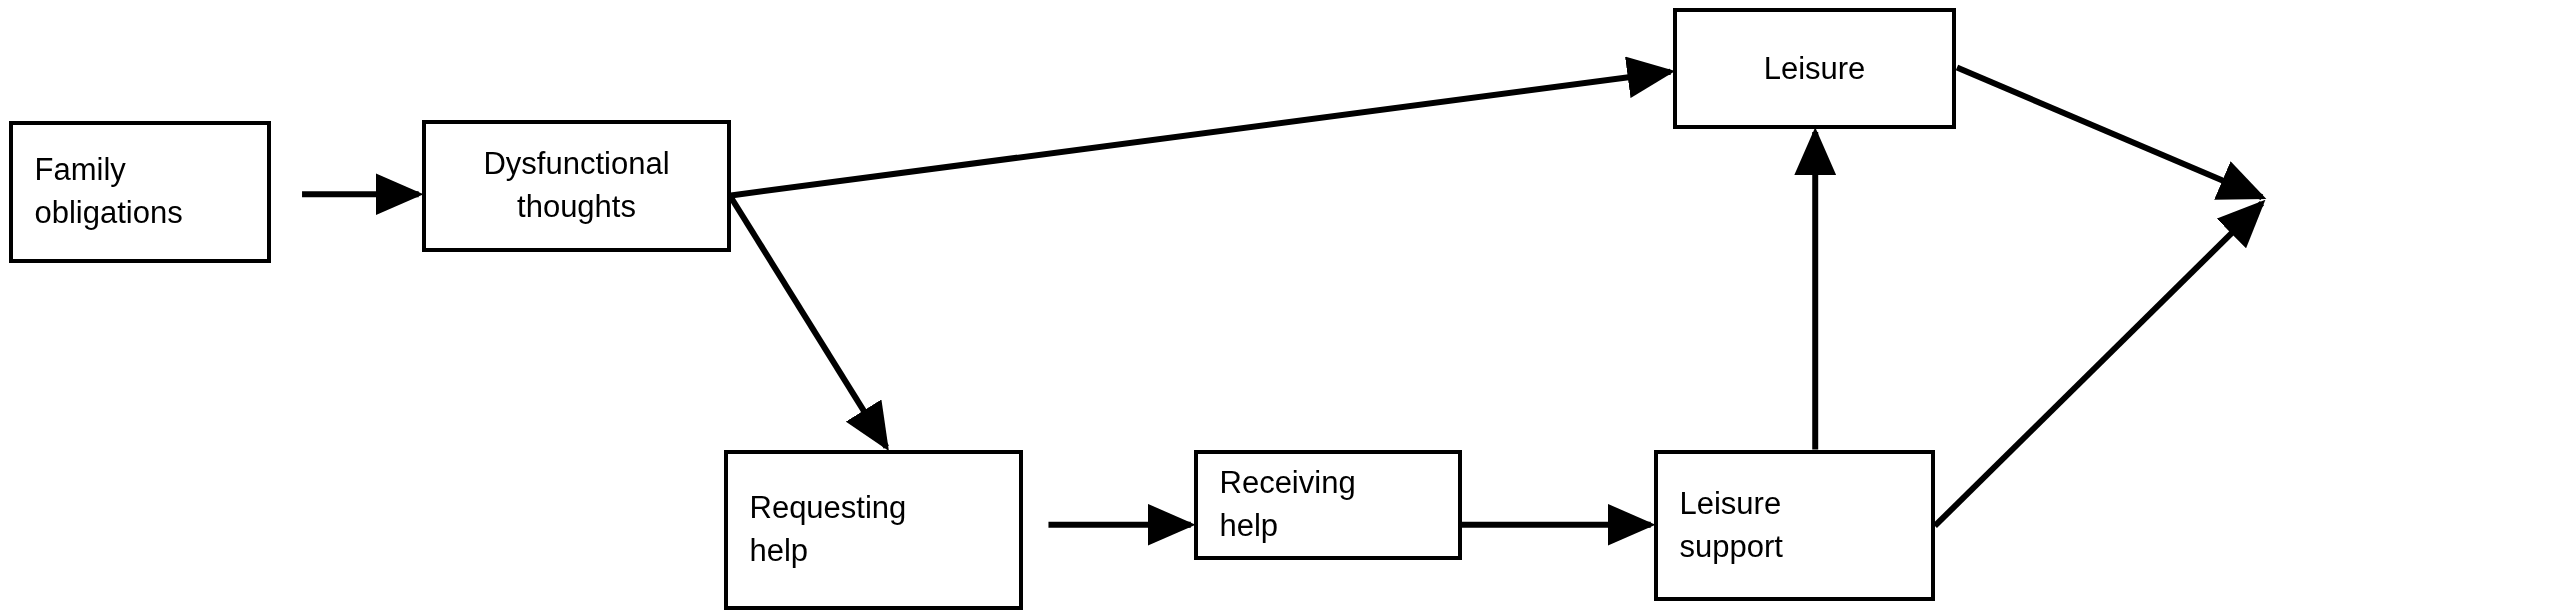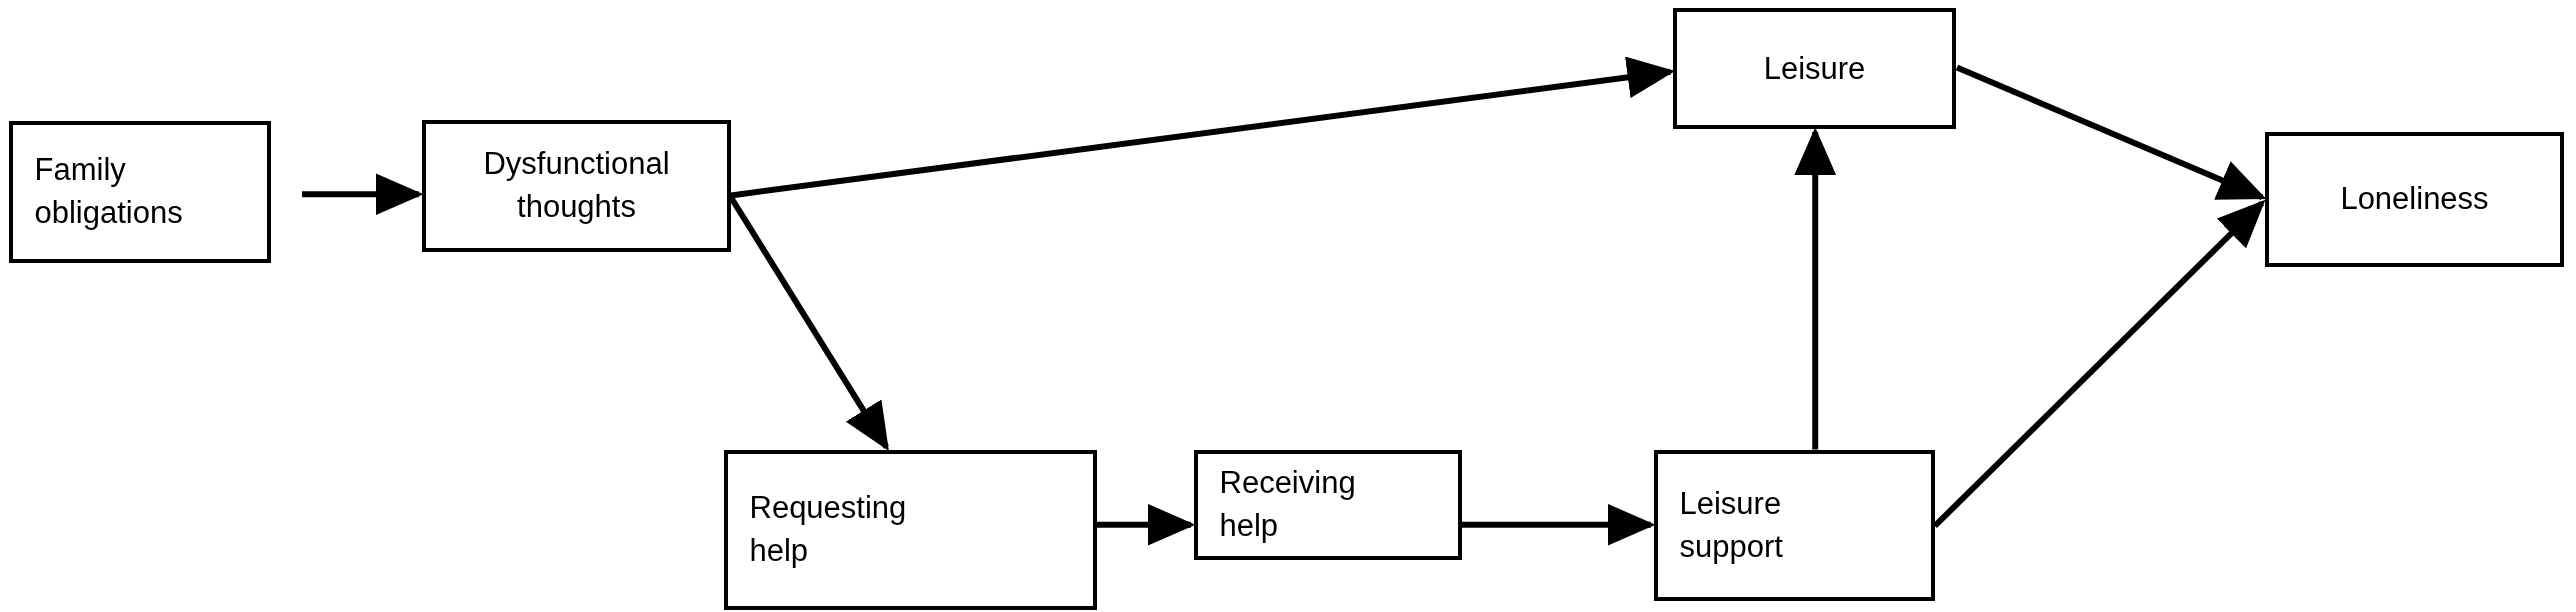--- a/index.html
+++ b/index.html
@@ -77,37 +77,34 @@
   <div class="node-box" style="left: 9px; top: 121px; width: 262px; height: 142px;">
     <div class="node-label">Family
 obligations</div>
   </div>
 
   <div class="node-box centered" style="left: 422px; top: 120px; width: 309px; height: 132px;">
     <div class="node-label">Dysfunctional
 thoughts</div>
   </div>
 
-  <div class="node-box" style="left: 724px; top: 450px; width: 373px; height: 160px;">
+  <div class="node-box" style="left: 724px; top: 450px; width: 299px; height: 160px;">
     <div class="node-label">Requesting
 help</div>
   </div>
 
   <div class="node-box" style="left: 1194px; top: 450px; width: 268px; height: 110px;">
     <div class="node-label">Receiving
 help</div>
   </div>
 
   <div class="node-box" style="left: 1654px; top: 450px; width: 281px; height: 151px;">
     <div class="node-label">Leisure
 support</div>
   </div>
 
   <div class="node-box centered" style="left: 1673px; top: 8.4px; width: 283px; height: 121px;">
     <div class="node-label">Leisure</div>
   </div>
 
-  <div class="node-box centered" style="left: 2265px; top: 132px; width: 299px; height: 135px;">
-    <div class="node-label">Loneliness</div>
-  </div>
 
 </div>
 
 
 </body></html>

